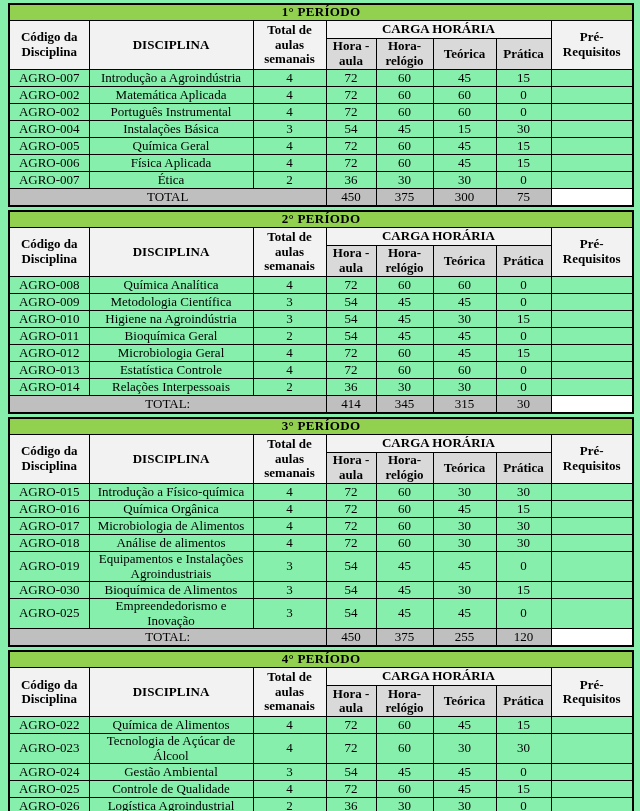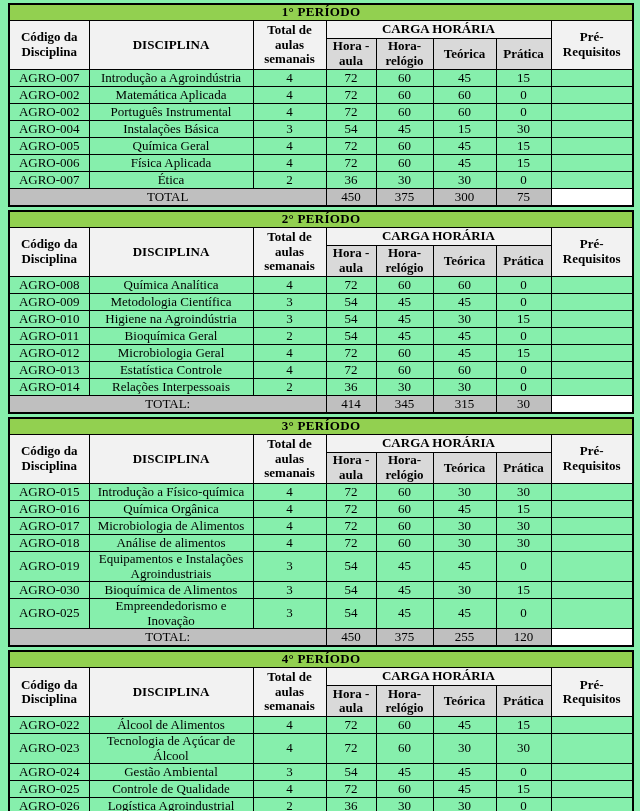--- a/index.html
+++ b/index.html
@@ -425,21 +425,21 @@
       <tr class="hrowB">
         <td class="hdr sub">Hora -aula</td>
         <td class="hdr sub">Hora- relógio</td>
         <td class="hdr sub">Teórica</td>
         <td class="hdr sub">Prática</td>
       </tr>
     </tbody>
     <tbody class="js-rows">
         <tr class="data-row">
           <td class="c-center">AGRO-022</td>
-          <td class="c-left">Álcool de Alimentos</td>
+          <td class="c-left">Química de Alimentos</td>
           <td class="c-center">4</td>
           <td class="c-center">72</td>
           <td class="c-center">60</td>
           <td class="c-center">45</td>
           <td class="c-center">15</td>
           <td class="c-center"></td>
         </tr>
         <tr class="data-row">
           <td class="c-center">AGRO-023</td>
           <td class="c-left">Tecnologia de Açúcar de Álcool</td>

